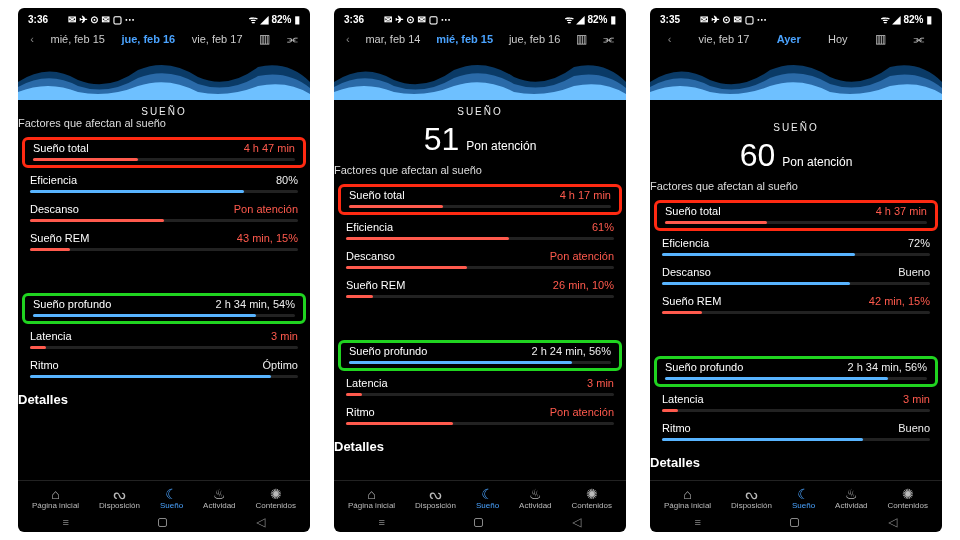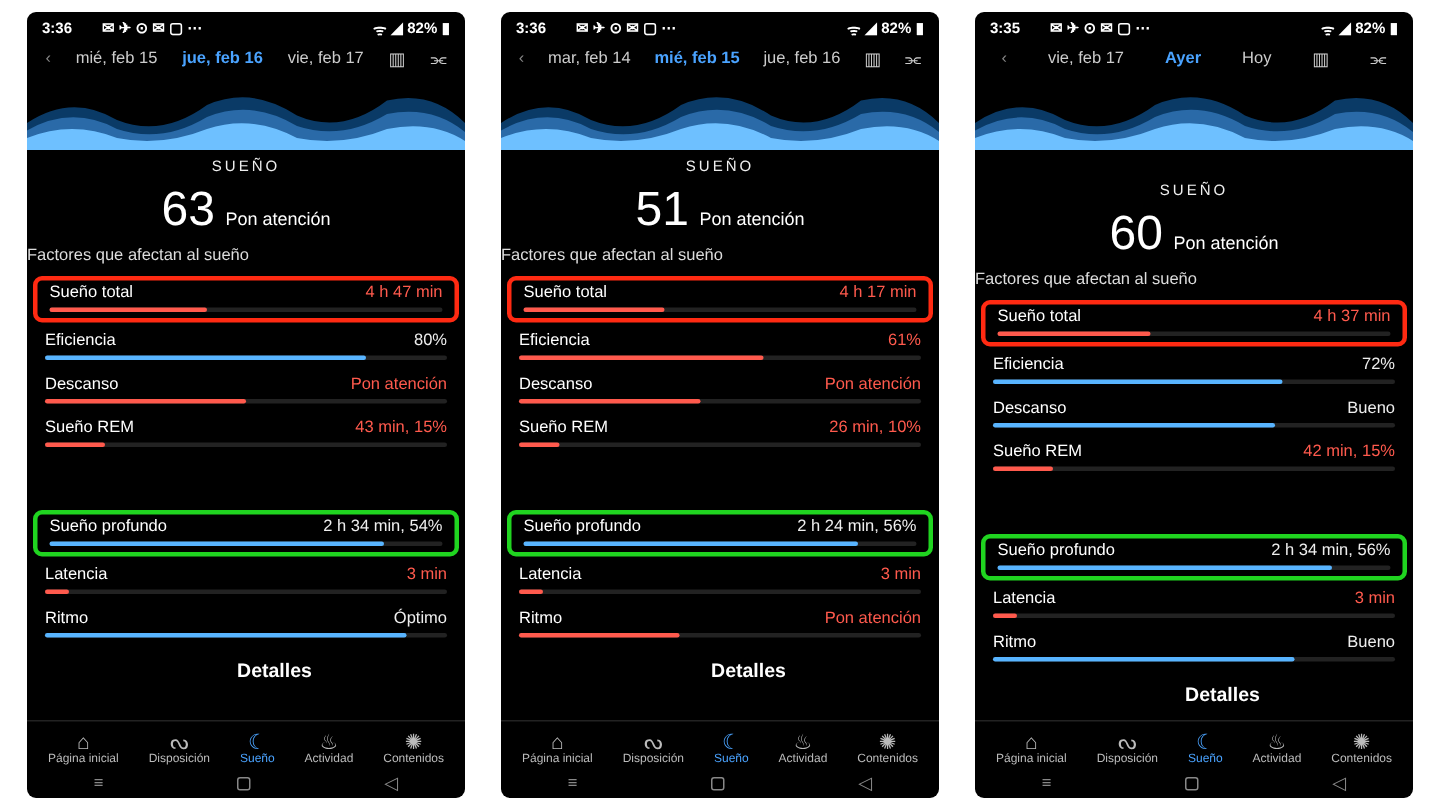--- a/index.html
+++ b/index.html
@@ -87,25 +87,23 @@
   .bar .blue { background:#58b4ff; }
   .hl {
     border: 3px solid;
     border-radius: 6px;
     margin: 0 4px;
     padding: 2px 8px 4px;
   }
   .hl.red { border-color:#ff2a12; }
   .hl.green { border-color:#20d420;margin-top:36px; }
   .details {
-    text-align:center;
     font-size:13px;
     font-weight:600;
     margin-top:8px;
-    margin-left:38px;
   }
   .tabbar {
     position:absolute;
     bottom: 18px;
     left:0; right:0;
     display:flex;
     justify-content:space-around;
     padding: 6px 4px 4px;
     border-top:1px solid #222;
     background:#000;
@@ -147,24 +145,20 @@
     <span class="share-ic">⫘</span>
   </div>
   <div class="chart">
     <svg viewBox="0 0 292 48" preserveAspectRatio="none">
       <path d="M0,48 L0,30 Q30,10 60,28 Q90,40 120,18 Q150,5 180,25 Q210,38 240,15 Q270,8 292,30 L292,48 Z" fill="#0a3a66"></path>
       <path d="M0,48 L0,35 Q30,18 60,34 Q90,44 120,26 Q150,14 180,32 Q210,42 240,24 Q270,18 292,36 L292,48 Z" fill="#2a6aa8"></path>
       <path d="M0,48 L0,40 Q30,28 60,40 Q90,46 120,34 Q150,24 180,40 Q210,46 240,34 Q270,28 292,42 L292,48 Z" fill="#6ec0ff"></path>
     </svg>
   </div>
   <div class="sect-title">SUEÑO</div>
-  <div class="score-row">
-    <span class="score">63</span>
-    <span class="score-lbl">Pon atención</span>
-  </div>
   <div class="factors-title">Factores que afectan al sueño</div>
 
   <div class="metrics">
       <div class="hl red">
         <div class="metric-row">
           <span>Sueño total</span>
           <span class="metric-val red">4 h 47 min</span>
         </div>
         <div class="bar">
           <span class="red" style="width: 40%;"></span>

